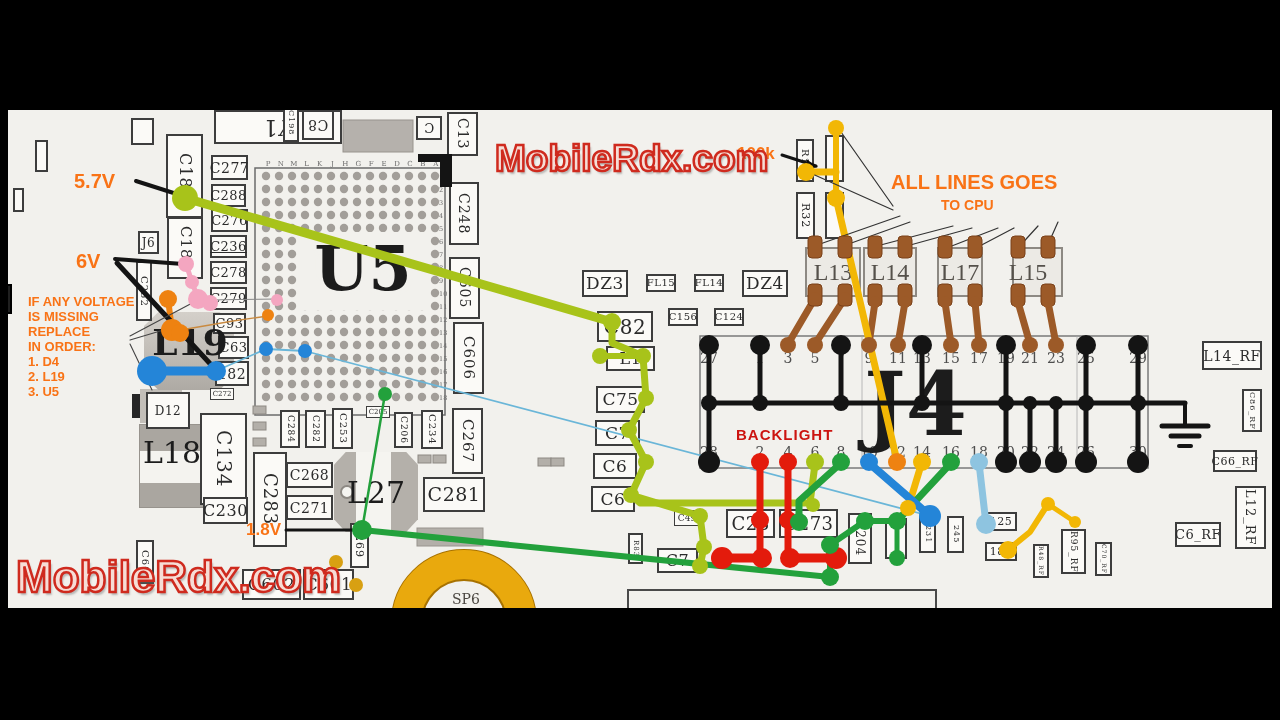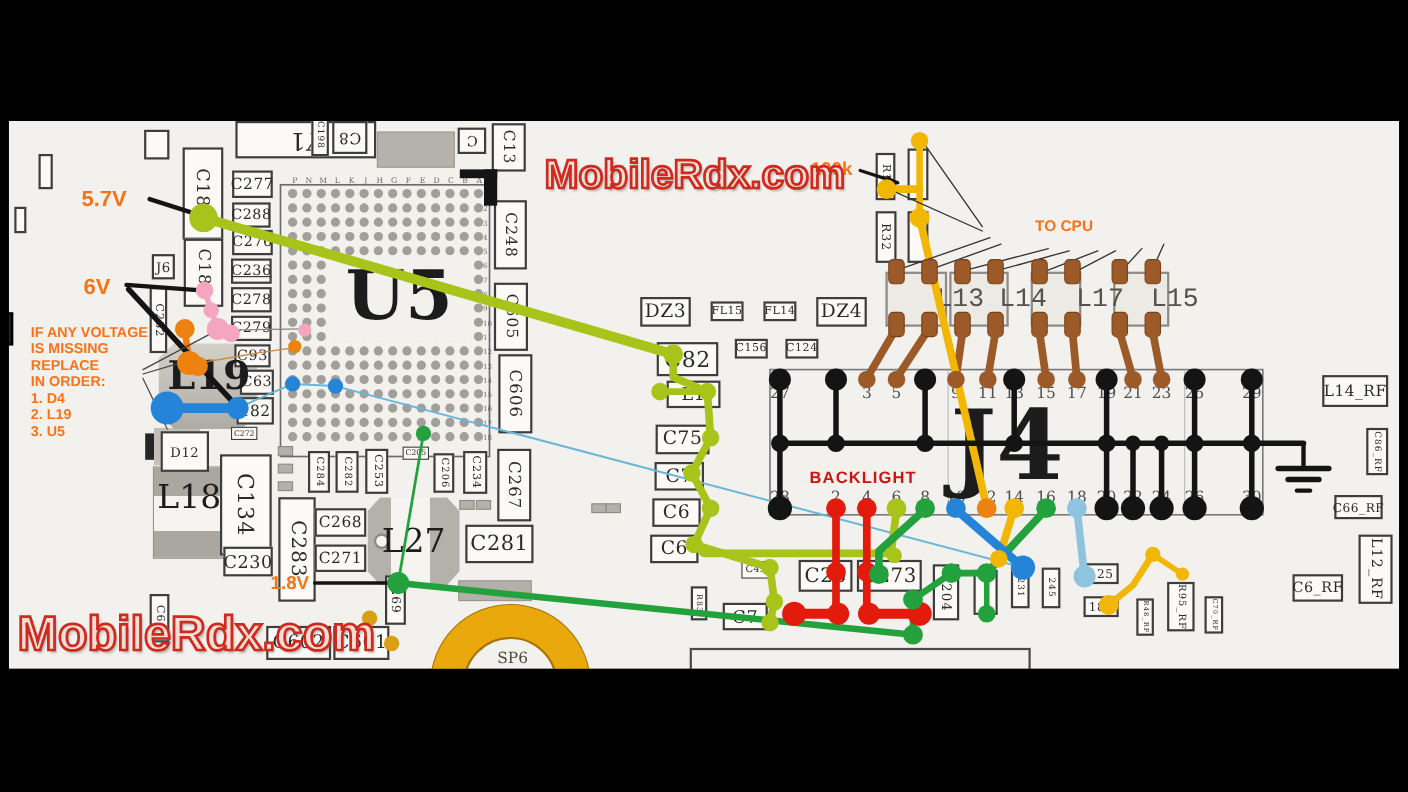--- a/index.html
+++ b/index.html
@@ -10,22 +10,22 @@
   #base-art{z-index:2;}
   #traces{z-index:5;}
   .comp{position:absolute;box-sizing:border-box;background:#fbfaf7;border:2px solid #3d3d3d;
         color:#2b2b2b;display:flex;align-items:center;justify-content:center;
         font-family:"DejaVu Serif",serif;line-height:1;z-index:3;letter-spacing:.5px;}
   .comp.vert{writing-mode:vertical-rl;letter-spacing:1px;}
   .comp.flip{transform:rotate(180deg);}
   .comp.tiny{border-width:1px;letter-spacing:0;}
   .comp.dark{background:#1f1f1f;border-color:#000;}
   .lbox{position:absolute;box-sizing:border-box;border:2px solid #8d8983;background:#eceae5;z-index:3;}
-  .llabel{position:absolute;z-index:4;font-family:Liberation Mono, monospace;color:#55514b;
-          display:flex;align-items:center;justify-content:center;padding-left:40px;}
+  .llabel{position:absolute;z-index:4;font-family:Liberation Serif, serif;color:#55514b;
+          display:flex;align-items:center;justify-content:center;}
   .bigref{position:absolute;z-index:4;font-family:"DejaVu Serif",serif;font-weight:bold;color:#1c1c1c;
           text-align:center;line-height:1;}
   .halo{text-shadow:0 0 5px #f2f1ed,0 0 5px #f2f1ed,0 0 8px #f2f1ed,0 0 8px #f2f1ed;}
   .ann{position:absolute;z-index:6;font-family:"Liberation Sans",sans-serif;font-weight:bold;color:#f97316;
        line-height:1.15;white-space:nowrap;}
   .pinnum{position:absolute;width:28px;text-align:center;font-family:"DejaVu Serif",serif;
           font-size:14px;color:#4e4e4e;z-index:3;}
   .wm{position:absolute;z-index:8;font-family:"Liberation Sans",sans-serif;font-weight:bold;
       color:#f6ddd6;-webkit-text-stroke:2.5px #cf2a1e;
       text-shadow:2px 3px 2px rgba(110,110,110,0.45);white-space:nowrap;}
@@ -452,20 +452,21 @@
   <div class="bigref" style="left:853px;top:360px;width:125px;font-size:88px;">J4</div>
   <div class="bigref" style="left:150px;top:324px;width:80px;font-size:36px;font-weight:bold;">L19</div>
   <div class="bigref" style="left:142px;top:438px;width:60px;font-size:30px;font-weight:normal;">L18</div>
   <div class="bigref" style="left:344px;top:478px;width:64px;font-size:30px;font-weight:normal;">L27</div>
   <div class="bigref" style="left:444px;top:592px;width:44px;font-size:14px;font-weight:normal;color:#4a4640;">SP6</div>
 
   <div class="ann" style="left:74px;top:170px;font-size:20px;">5.7V</div>
   <div class="ann" style="left:76px;top:250px;font-size:20px;">6V</div>
   <div class="ann" style="left:246px;top:520px;font-size:17px;">1.8V</div>
   <div class="ann" style="left:737px;top:144px;font-size:17px;">100k</div>
+  <div class="ann" style="left:891px;top:171px;font-size:20px;">ALL LINES GOES</div>
   <div class="ann" style="left:941px;top:197px;font-size:14px;">TO CPU</div>
   <div class="ann" style="left:736px;top:426px;font-size:15px;color:#cc1410;letter-spacing:1px;">BACKLIGHT</div>
   <div class="ann" style="left:28px;top:294px;font-size:13px;line-height:15px;">
     <div>IF ANY VOLTAGE</div>
     <div>IS MISSING</div>
     <div>REPLACE</div>
     <div>IN ORDER:</div>
     <div>1. D4</div>
     <div>2. L19</div>
     <div>3. U5</div>

